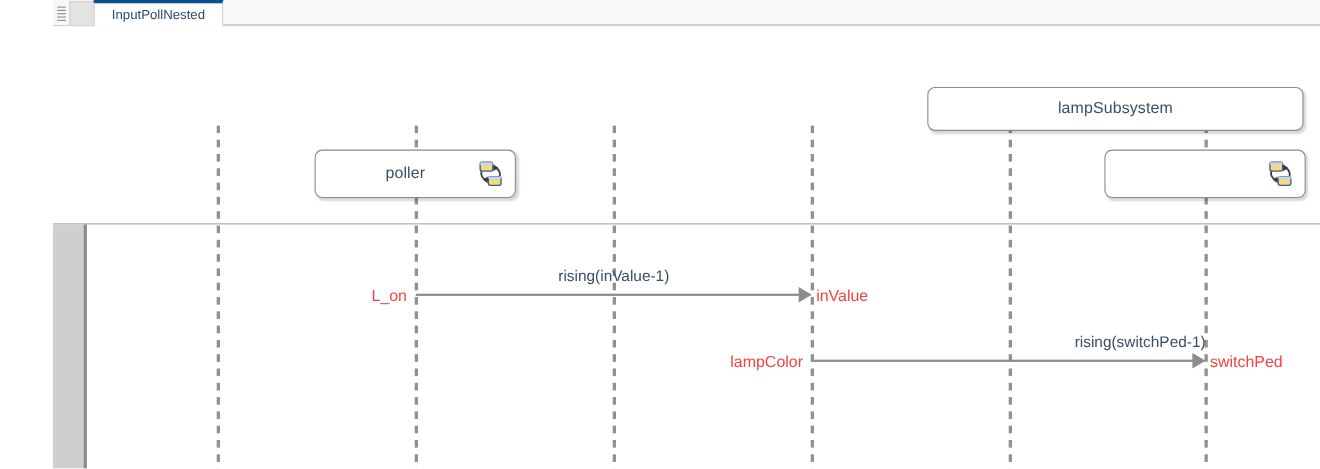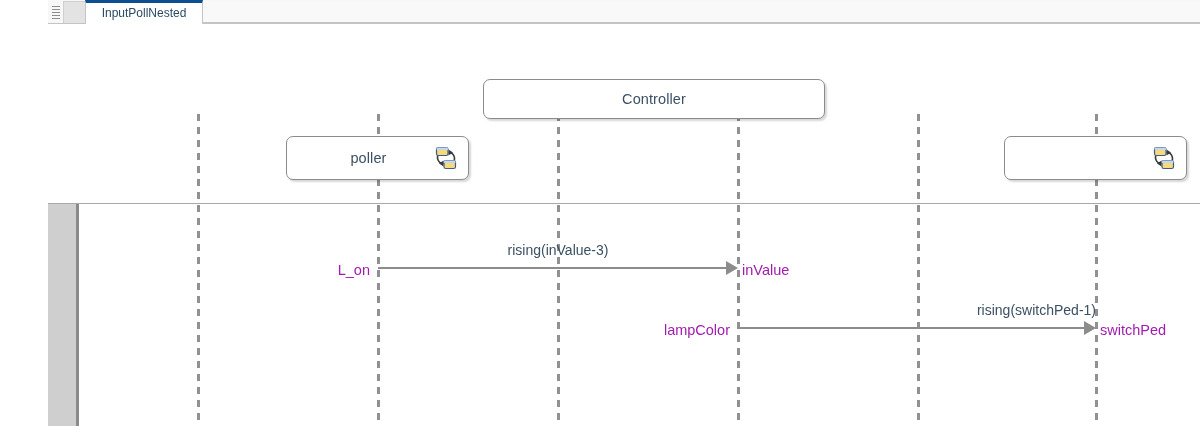--- a/index.html
+++ b/index.html
@@ -162,21 +162,21 @@
   }
   .msg-label {
     position: absolute;
     font-size: 14px;
     color: #3b5063;
     white-space: nowrap;
   }
   .endpoint-label {
     position: absolute;
     font-size: 14.5px;
-    color: #a21caf;
+    color: #ef4444;
     white-space: nowrap;
   }
   .endpoint-label.right-aligned { text-align: right; }
 </style>
 </head>
 <body>
 
 <div id="app">
 
   <div class="tabbar">
@@ -202,24 +202,24 @@
     <div class="lifeline" style="left:689px"></div>
     <div class="lifeline" style="left:869px"></div>
     <div class="lifeline" style="left:1047px"></div>
 
     <div class="hdr-sep"></div>
 
     <div class="gutter"></div>
     <div class="gutter-edge"></div>
 
 
-    <div class="lane-box outer-box" style="left:435px;width:342px">
-      <span class="lbl">Controller</span>
-    </div>
-
+
+    <div class="lane-box outer-box" style="left:795px;width:342px">
+      <span class="lbl">lampSubsystem</span>
+    </div>
 
     <div class="lane-box inner-box" style="left:238px;width:183px">
       <span class="lbl">poller</span>
       <span class="sf-icon">
         <svg viewBox="0 0 26 26" width="26" height="26">
           <path d="M6.5 8.5 C 2.5 12, 5 18.5, 10.5 18.5" fill="none" stroke="#3a3a3a" stroke-width="1.6"></path>
           <polygon points="10.5,15.4 10.5,21.6 6.0,18.5" fill="#3a3a3a"></polygon>
           <path d="M19.5 17.5 C 23.5 14, 21 7.5, 15.5 7.5" fill="none" stroke="#3a3a3a" stroke-width="1.6"></path>
           <polygon points="15.5,4.4 15.5,10.6 20.0,7.5" fill="#3a3a3a"></polygon>
           <rect x="3.5" y="2.5" width="11.5" height="8" rx="1.8" fill="#f5d97a" stroke="#3a5d8f" stroke-width="1.2"></rect>
@@ -241,21 +241,21 @@
           <rect x="3.5" y="2.5" width="11.5" height="8" rx="1.8" fill="#f5d97a" stroke="#3a5d8f" stroke-width="1.2"></rect>
           <rect x="3.5" y="2.5" width="11.5" height="2.6" rx="1.2" fill="#c5d6ef" stroke="none"></rect>
           <rect x="11" y="15.5" width="11.5" height="8" rx="1.8" fill="#f5d97a" stroke="#3a5d8f" stroke-width="1.2"></rect>
           <rect x="11" y="15.5" width="11.5" height="2.6" rx="1.2" fill="#c5d6ef" stroke="none"></rect>
         </svg>
       </span>
     </div>
 
     <div>
       <div class="endpoint-label right-aligned" style="left:200px;top:238px;width:122px">L_on</div>
-      <div class="msg-label" style="left:330px;top:218px;width:360px;text-align:center">rising(inValue-3)</div>
+      <div class="msg-label" style="left:330px;top:218px;width:360px;text-align:center">rising(inValue-1)</div>
       <div class="msg-line" style="left:330px;top:243px;width:350px"></div>
       <div class="msg-head" style="left:678px;top:237px"></div>
       <div class="endpoint-label" style="left:694px;top:238px">inValue</div>
     </div>
 
     <div>
       <div class="endpoint-label right-aligned" style="left:560px;top:298px;width:122px">lampColor</div>
       <div class="msg-label" style="left:690px;top:278px;width:358px;text-align:right">rising(switchPed-1)</div>
       <div class="msg-line" style="left:690px;top:303px;width:348px"></div>
       <div class="msg-head" style="left:1036px;top:297px"></div>

